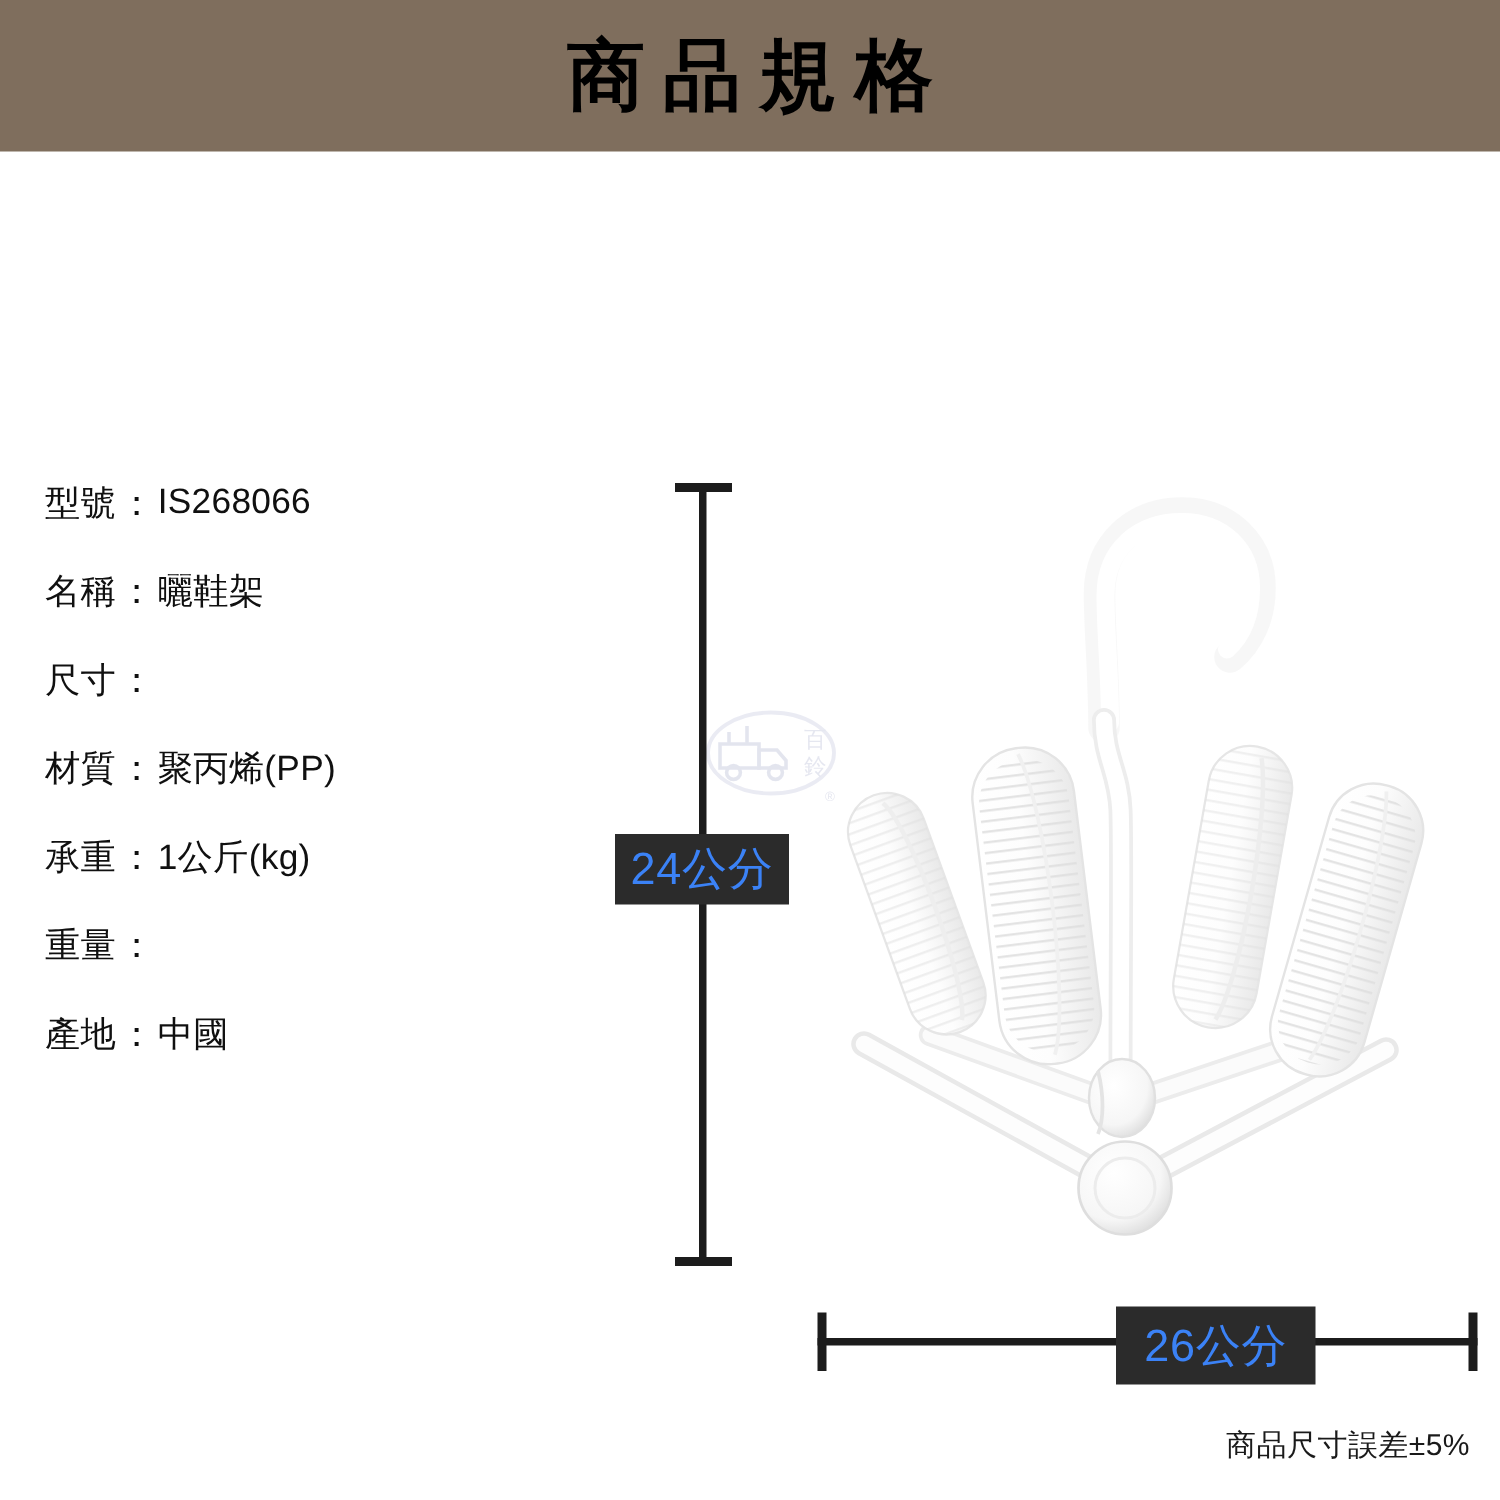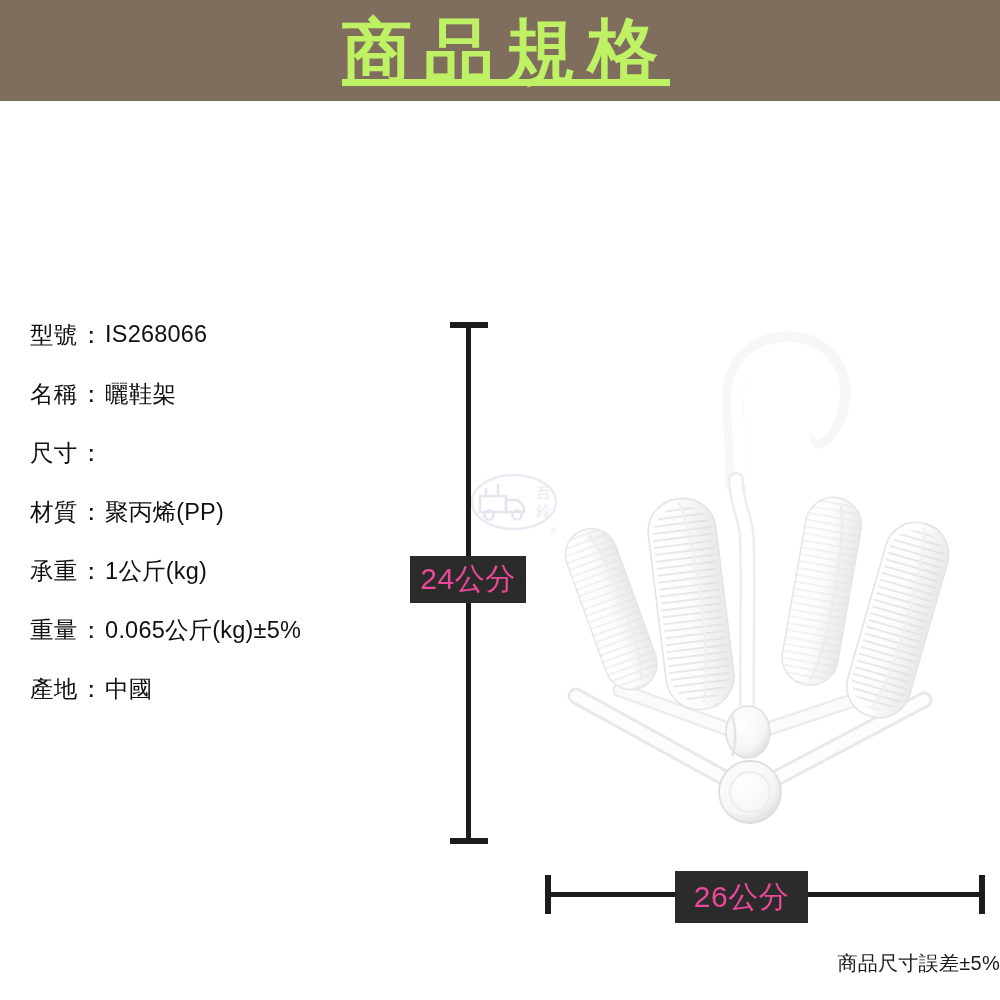--- a/index.html
+++ b/index.html
@@ -24,28 +24,27 @@
     left: 0;
     top: 0;
     width: 1000px;
     height: 101px;
     background: #7f6e5d;
     display: flex;
     align-items: center;
     justify-content: center;
   }
   #header-title {
-    color: #bef264;
-    font-size: 70px;
+    color: #000000;
+    font-size: 52px;
     font-weight: bold;
     letter-spacing: 12px;
     text-indent: 12px;
     line-height: 1;
     white-space: nowrap;
-    text-decoration: underline;
   }
 
   
   #spec-list {
     position: absolute;
     left: 30px;
     top: 305px;
     width: 420px;
   }
   .spec-row {
@@ -101,45 +100,45 @@
   #dim-h-cap-right {
     left: 979px;
     top: 875px;
     width: 6px;
     height: 39px;
   }
 
   .dim-badge {
     position: absolute;
     background: #2b2b2b;
-    color: #ec4899;
+    color: #3b82f6;
     font-size: 30px;
     letter-spacing: 0.5px;
     display: flex;
     align-items: center;
     justify-content: center;
     white-space: nowrap;
   }
   #dim-badge-height {
     left: 410px;
     top: 556px;
     width: 116px;
     height: 47px;
   }
   #dim-badge-width {
-    left: 675px;
+    left: 744px;
     top: 871px;
     width: 133px;
     height: 52px;
   }
 
   
   #disclaimer {
     position: absolute;
-    right: 0;
+    right: 20px;
     top: 950px;
     color: #1a1a1a;
     font-size: 20px;
     letter-spacing: 0.3px;
     white-space: nowrap;
   }
 
   
   #product-art {
     position: absolute;
@@ -187,21 +186,20 @@
       <span class="spec-value">聚丙烯(PP)</span>
     </div>
     <div class="spec-row">
       <span class="spec-label">承重</span>
       <span class="spec-sep">：</span>
       <span class="spec-value">1公斤(kg)</span>
     </div>
     <div class="spec-row">
       <span class="spec-label">重量</span>
       <span class="spec-sep">：</span>
-      <span class="spec-value">0.065公斤(kg)±5%</span>
     </div>
     <div class="spec-row">
       <span class="spec-label">產地</span>
       <span class="spec-sep">：</span>
       <span class="spec-value">中國</span>
     </div>
   </div>
 
   <svg id="product-art" viewBox="0 0 500 560">
     <defs>

